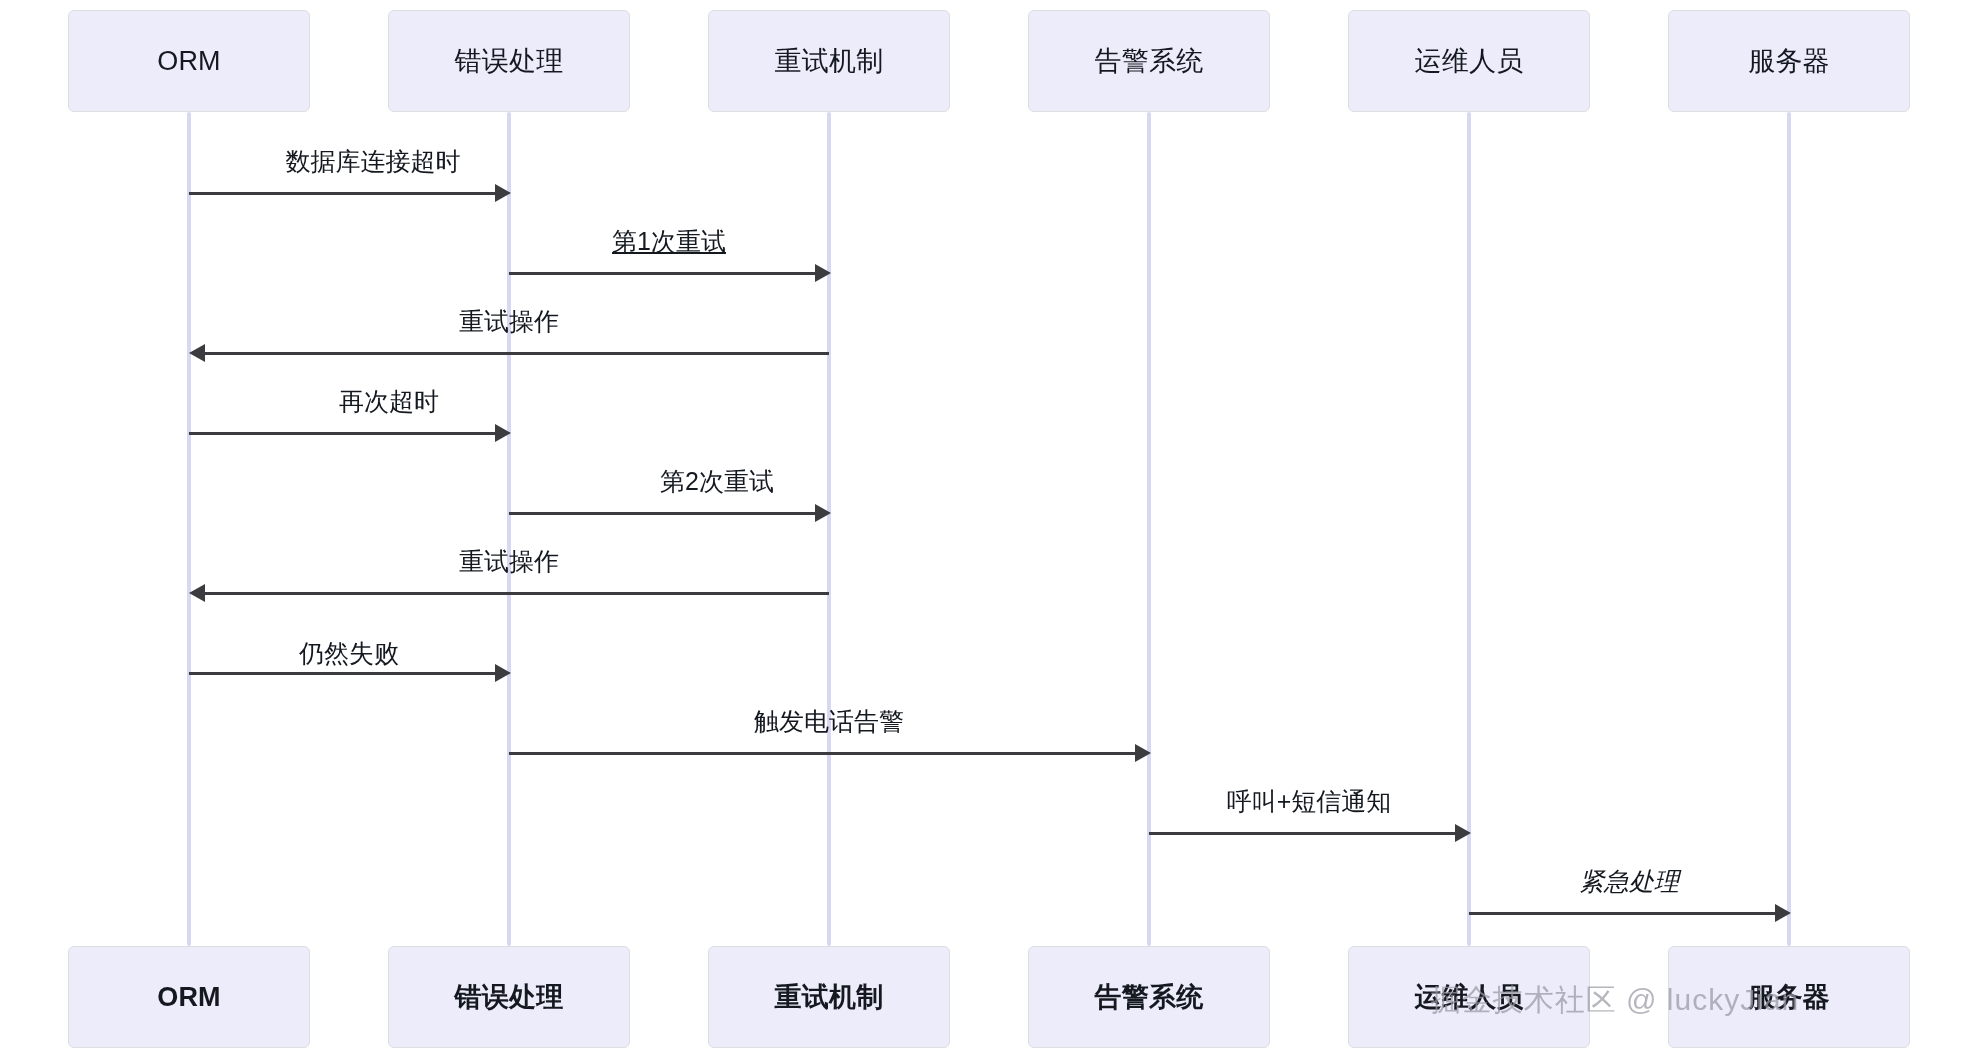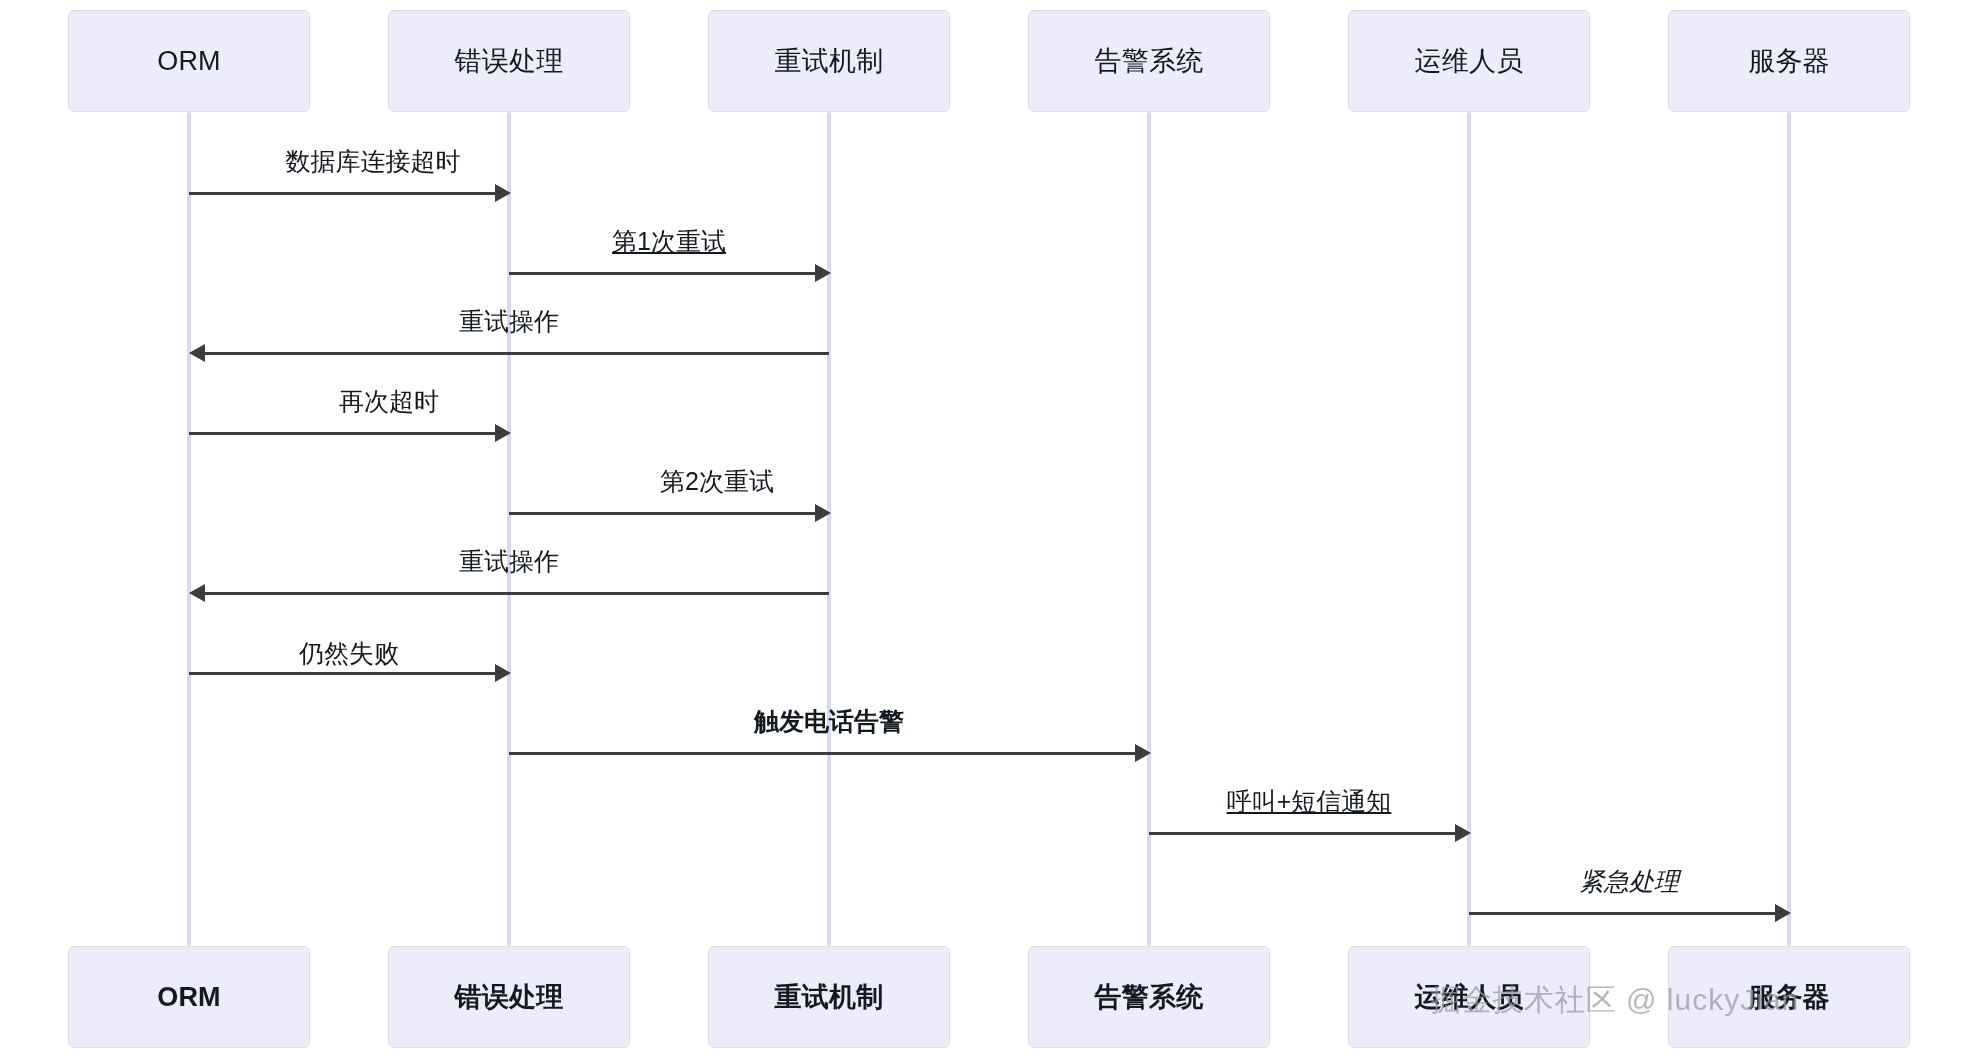--- a/index.html
+++ b/index.html
@@ -108,24 +108,24 @@
       <div class="arrowhead right" style="top: 504px; left: 815px;"></div>
       <div class="msg-label" style="top: 465px; left: 669px; margin-left: 48px;">第2次重试</div>
       <div class="msg-line" style="top: 592px; left: 203px; width: 626px;"></div>
       <div class="arrowhead left" style="top: 584px; left: 189px;"></div>
       <div class="msg-label" style="top: 545px; left: 509px;">重试操作</div>
       <div class="msg-line" style="top: 672px; left: 189px; width: 306px;"></div>
       <div class="arrowhead right" style="top: 664px; left: 495px;"></div>
       <div class="msg-label" style="top: 625px; left: 349px; margin-top: 12px;">仍然失败</div>
       <div class="msg-line" style="top: 752px; left: 509px; width: 626px;"></div>
       <div class="arrowhead right" style="top: 744px; left: 1135px;"></div>
-      <div class="msg-label" style="top: 705px; left: 829px; font-weight: bold;">触发电话告警</div>
+      <div class="msg-label" style="top: 705px; left: 829px;">触发电话告警</div>
       <div class="msg-line" style="top: 832px; left: 1149px; width: 306px;"></div>
       <div class="arrowhead right" style="top: 824px; left: 1455px;"></div>
-      <div class="msg-label" style="top: 785px; left: 1309px; text-decoration: underline;">呼叫+短信通知</div>
+      <div class="msg-label" style="top: 785px; left: 1309px;">呼叫+短信通知</div>
       <div class="msg-line" style="top: 912px; left: 1469px; width: 306px;"></div>
       <div class="arrowhead right" style="top: 904px; left: 1775px;"></div>
       <div class="msg-label" style="top: 865px; left: 1629px; font-style: italic;">紧急处理</div>
     </div>
   <div id="actors-top-layer">
       <div class="actor-box top" style="left: 68px; top: 10px; width: 242px; height: 102px;">
         <span class="actor-label">ORM</span>
       </div>
       <div class="actor-box top" style="left: 388px; top: 10px; width: 242px; height: 102px;">
         <span class="actor-label">错误处理</span>

